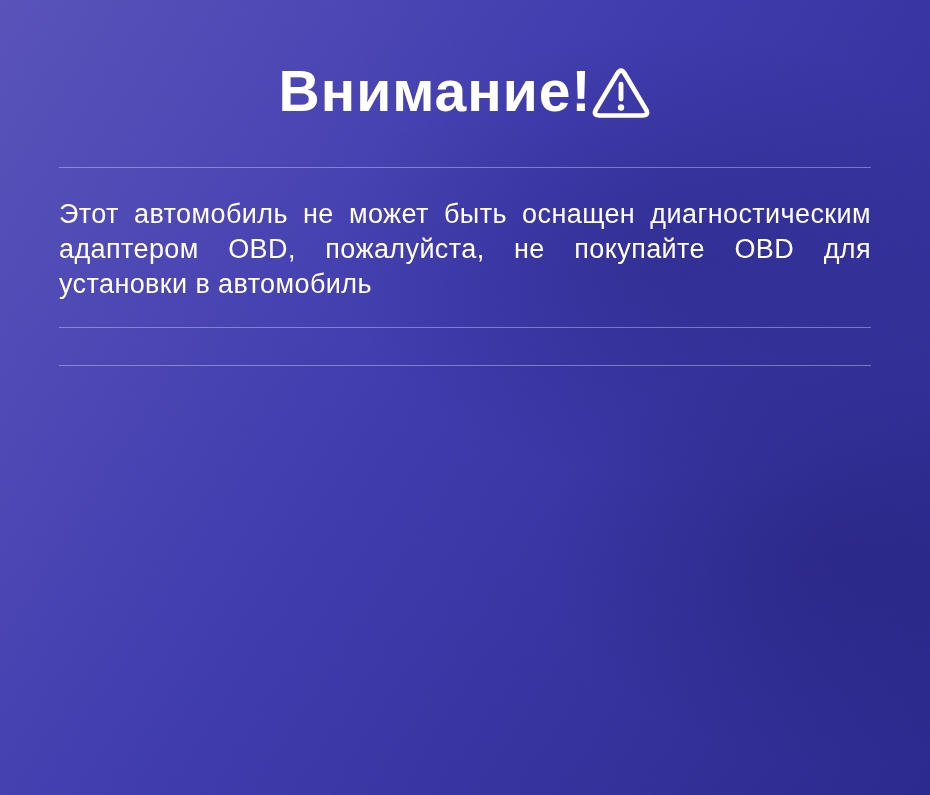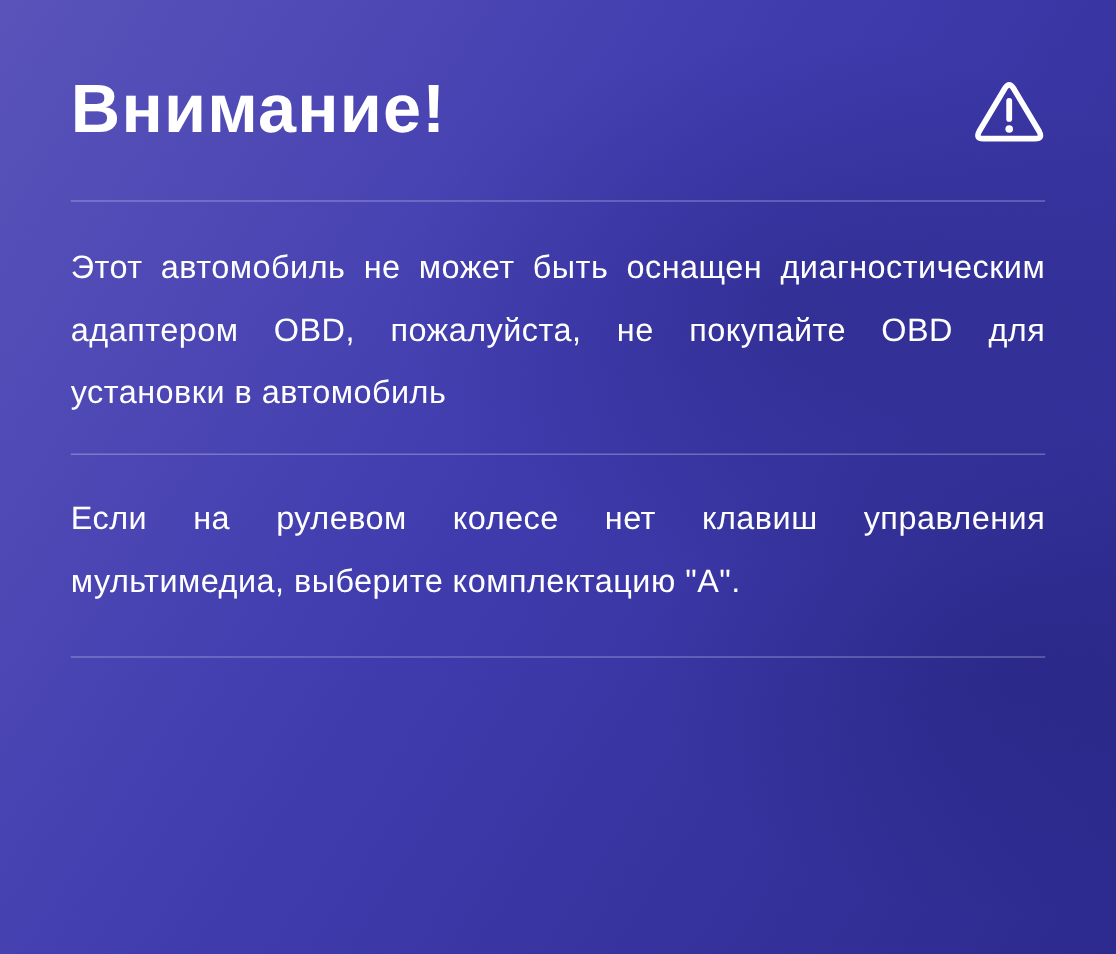--- a/index.html
+++ b/index.html
@@ -28,21 +28,21 @@
     position:absolute;inset:0;width:100%;height:100%;
     opacity:.5;pointer-events:none;
   }
   .content{
     position:relative;
     padding:0 59px;
   }
   .header{
     display:flex;
     align-items:center;
-    justify-content:space-between;
+    justify-content:center;
     margin-top:60px;
     height:62px;
   }
   .title{
     font-size:57px;
     font-weight:700;
     letter-spacing:1px;
     line-height:1;
   }
   .warn-icon{
@@ -55,21 +55,21 @@
   .divider{
     border:none;
     height:1px;
     background:var(--divider);
     margin-top:45px;
   }
   .divider.d2{margin-top:25px;}
   .divider.d3{margin-top:37px;}
   .para{
     font-size:27px;
-    line-height:52px;
+    line-height:35px;
     letter-spacing:0.4px;
     text-align:justify;
     margin-top:29px;
   }
   .para.p2{margin-top:27px;}
   .para.p3{margin-top:27px;}
 </style>
 </head>
 <body>
 
@@ -95,19 +95,18 @@
         </svg>
       </span>
     </div>
 
     <hr class="divider d1">
 
     <p class="para p1">Этот автомобиль не может быть оснащен диагностическим адаптером OBD, пожалуйста, не покупайте OBD для установки в автомобиль</p>
 
     <hr class="divider d2">
 
-    <p class="para p2">Если на рулевом колесе нет клавиш управления мультимедиа, выберите комплектацию "А".</p>
 
     <hr class="divider d3">
 
 
   </div>
 </div>
 
 </body></html>

